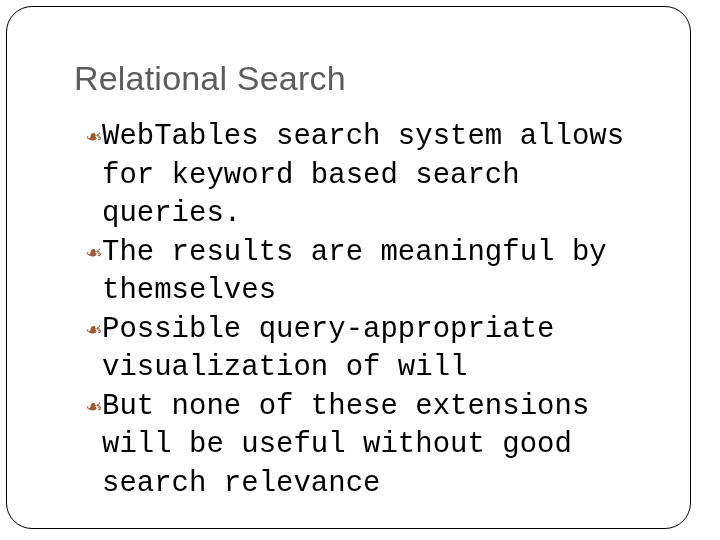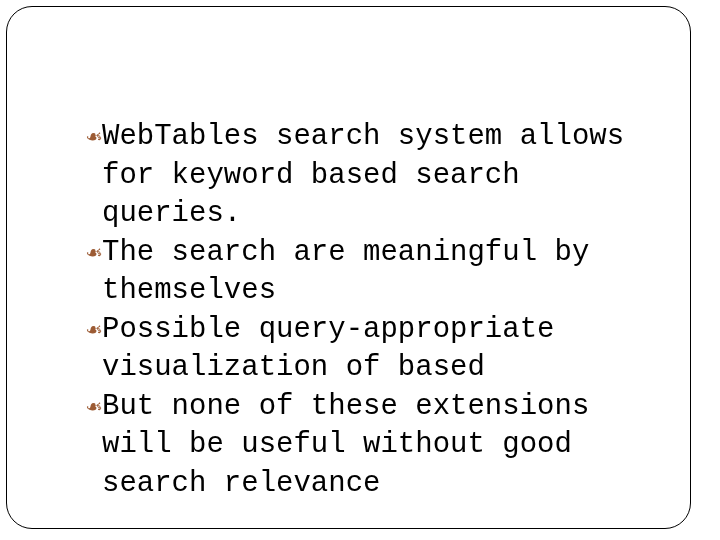--- a/index.html
+++ b/index.html
@@ -85,36 +85,37 @@
     font-family: Liberation Mono, monospace;
   }
 </style>
 </head>
 <body>
 
 <div id="slide-root">
 
   <div id="slide-frame"></div>
 
+  <div id="slide-title">Relational Search</div>
 
   <div id="slide-body">
 
     <div class="bullet-item">
       <span class="bullet-glyph">❧</span>
       <span class="bullet-text">WebTables search system allows for keyword based search queries.</span>
     </div>
 
     <div class="bullet-item">
       <span class="bullet-glyph">❧</span>
-      <span class="bullet-text">The search are meaningful by themselves</span>
+      <span class="bullet-text">The results are meaningful by themselves</span>
     </div>
 
     <div class="bullet-item">
       <span class="bullet-glyph">❧</span>
-      <span class="bullet-text">Possible query-appropriate visualization of based</span>
+      <span class="bullet-text">Possible query-appropriate visualization of will</span>
     </div>
 
     <div class="bullet-item">
       <span class="bullet-glyph">❧</span>
       <span class="bullet-text">But none of these extensions will be useful without good search relevance</span>
     </div>
 
   </div>
 </div>
 

